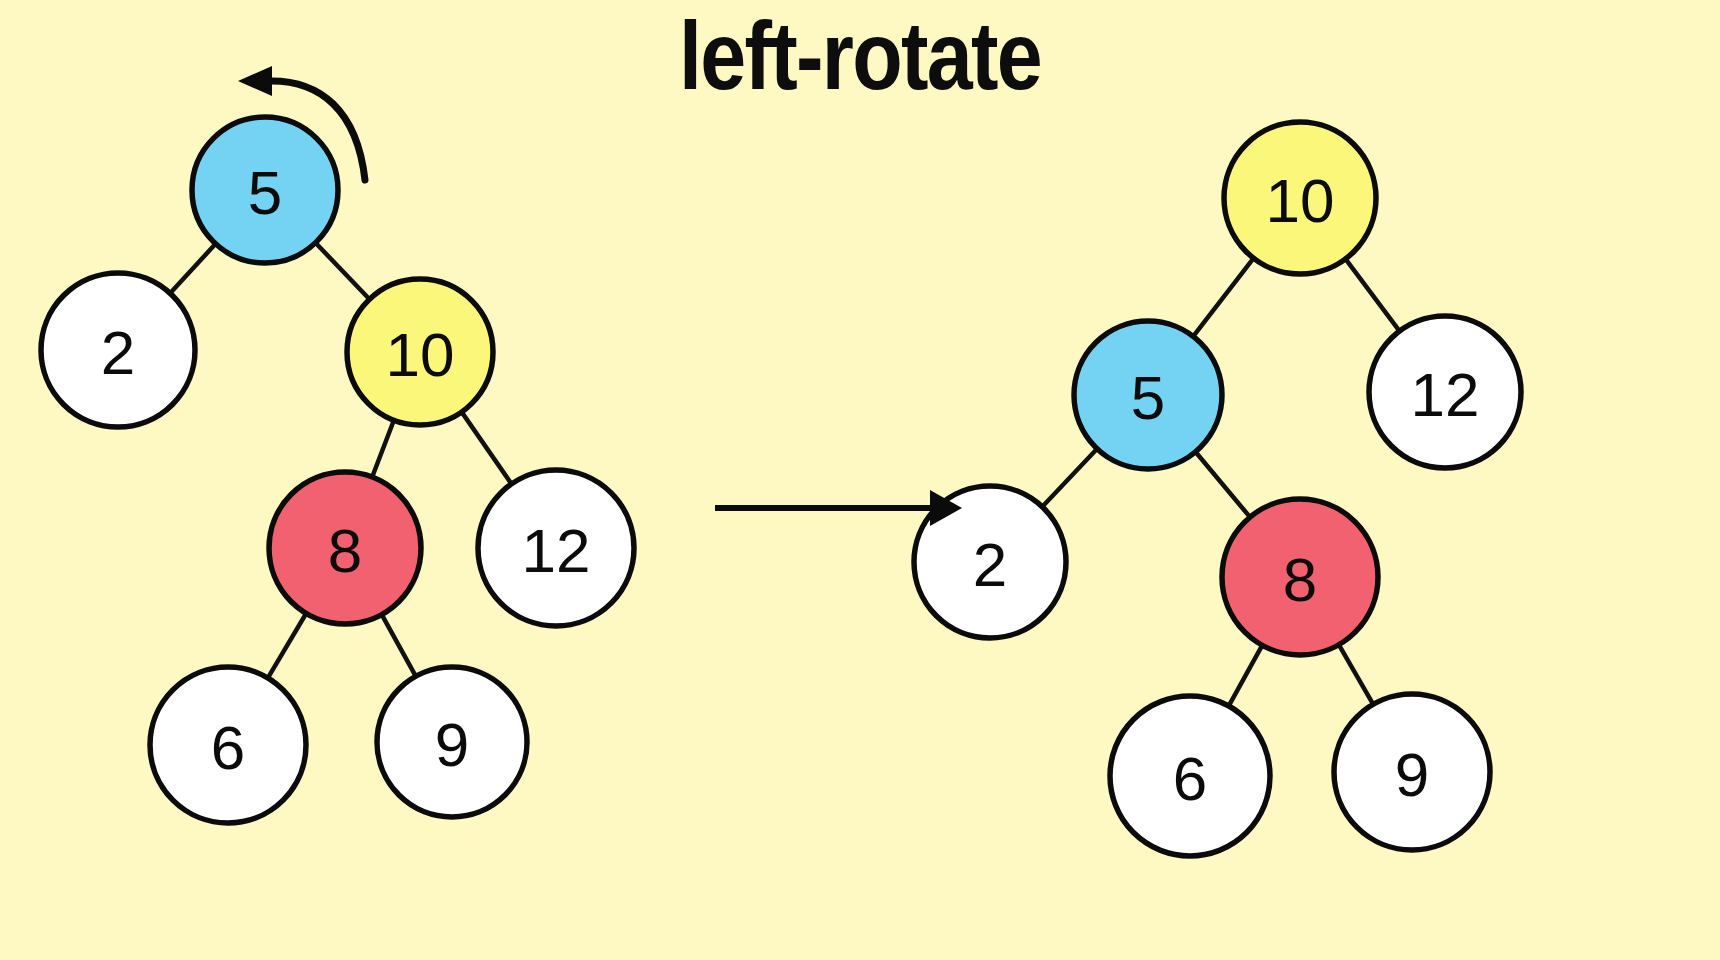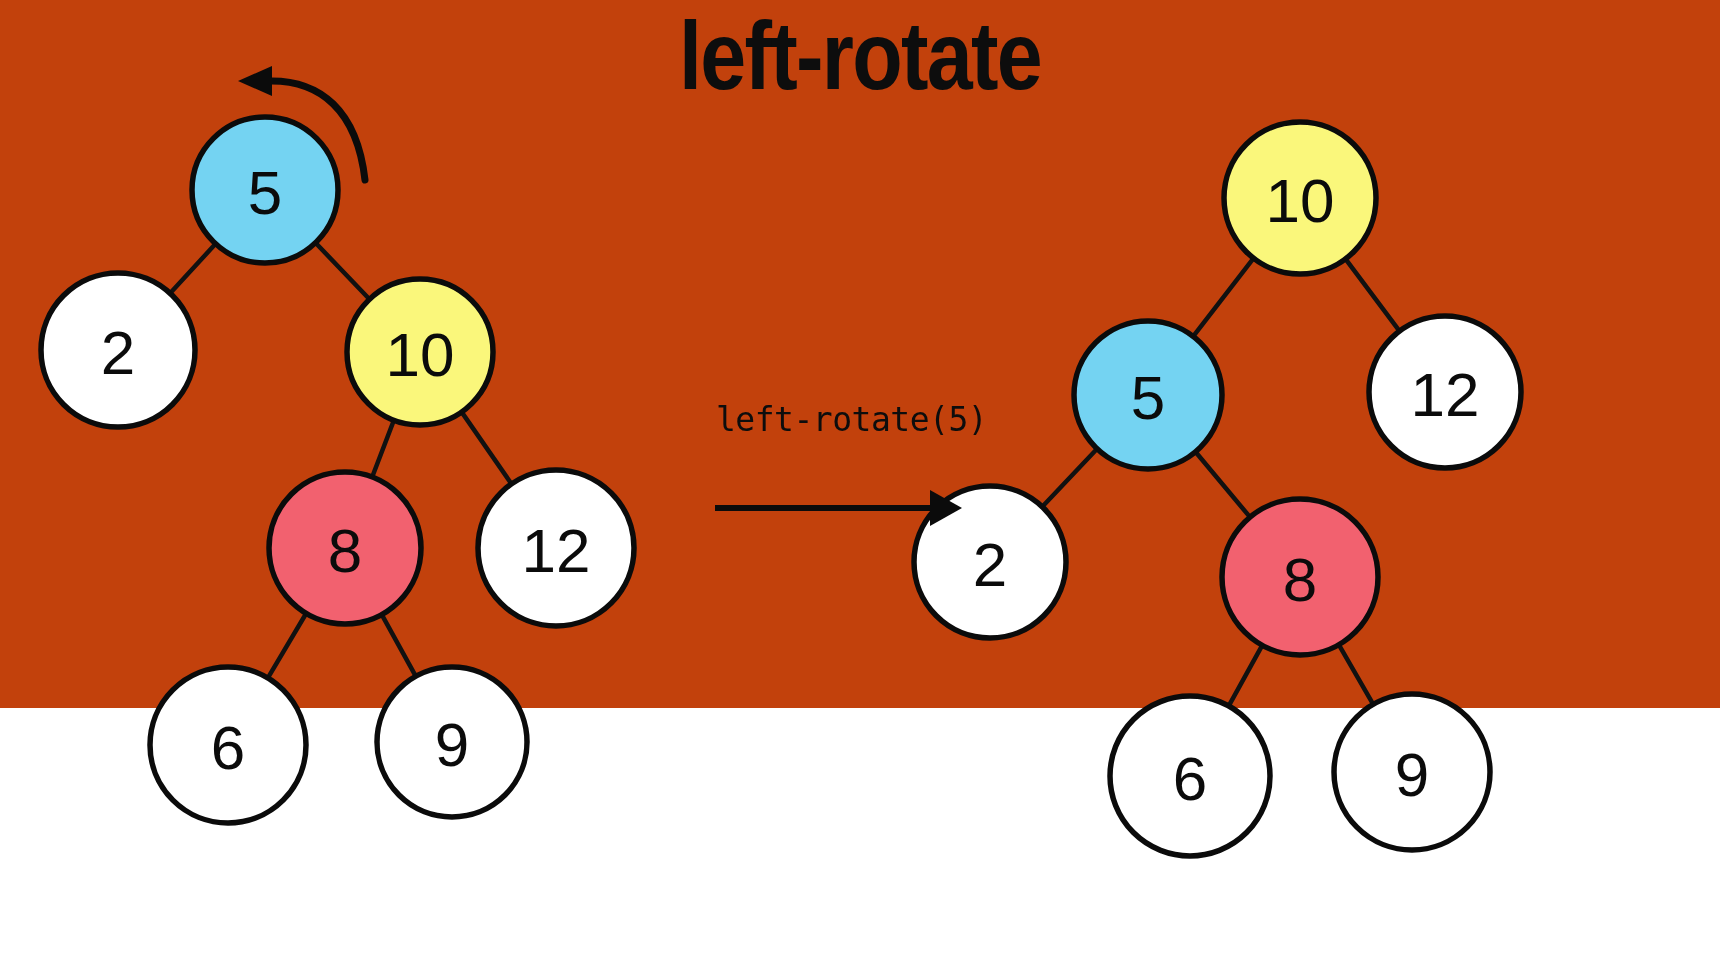--- a/index.html
+++ b/index.html
@@ -1,18 +1,18 @@
 <!DOCTYPE html>
 <html><head>
 <meta charset="utf-8">
 <style>
   html,body{margin:0;padding:0;background:#ffffff;}
   body{width:1720px;height:960px;overflow:hidden;
        font-family:"DejaVu Sans",sans-serif;}
-  #stage{position:relative;width:1720px;height:708px;background:#c2410c;}
+  #stage{position:relative;width:1720px;height:960px;background:#fef9c3;}
 
   #title{
     position:absolute; left:0; top:6px; width:1720px;
     text-align:center;
     font-family:"Liberation Sans","DejaVu Sans",sans-serif;
     font-weight:700;
     font-size:96px;
     letter-spacing:-2px;
     color:#0d0d0d;
     transform:scaleX(0.86);
@@ -139,15 +139,14 @@
       <path class="rot-arrow" d="M 269 81 C 320 80 357 110 365 180"></path>
       <polygon class="rot-head" points="272,66 272,96 238,81"></polygon>
     </g>
 
     <g>
       <line class="op-shaft" x1="715" y1="508" x2="932" y2="508"></line>
       <polygon class="op-head" points="930,490 930,526 962,508"></polygon>
     </g>
   </svg>
 
-  <div id="op-label">left-rotate(5)</div>
 
 </div>
 
 </body></html>

